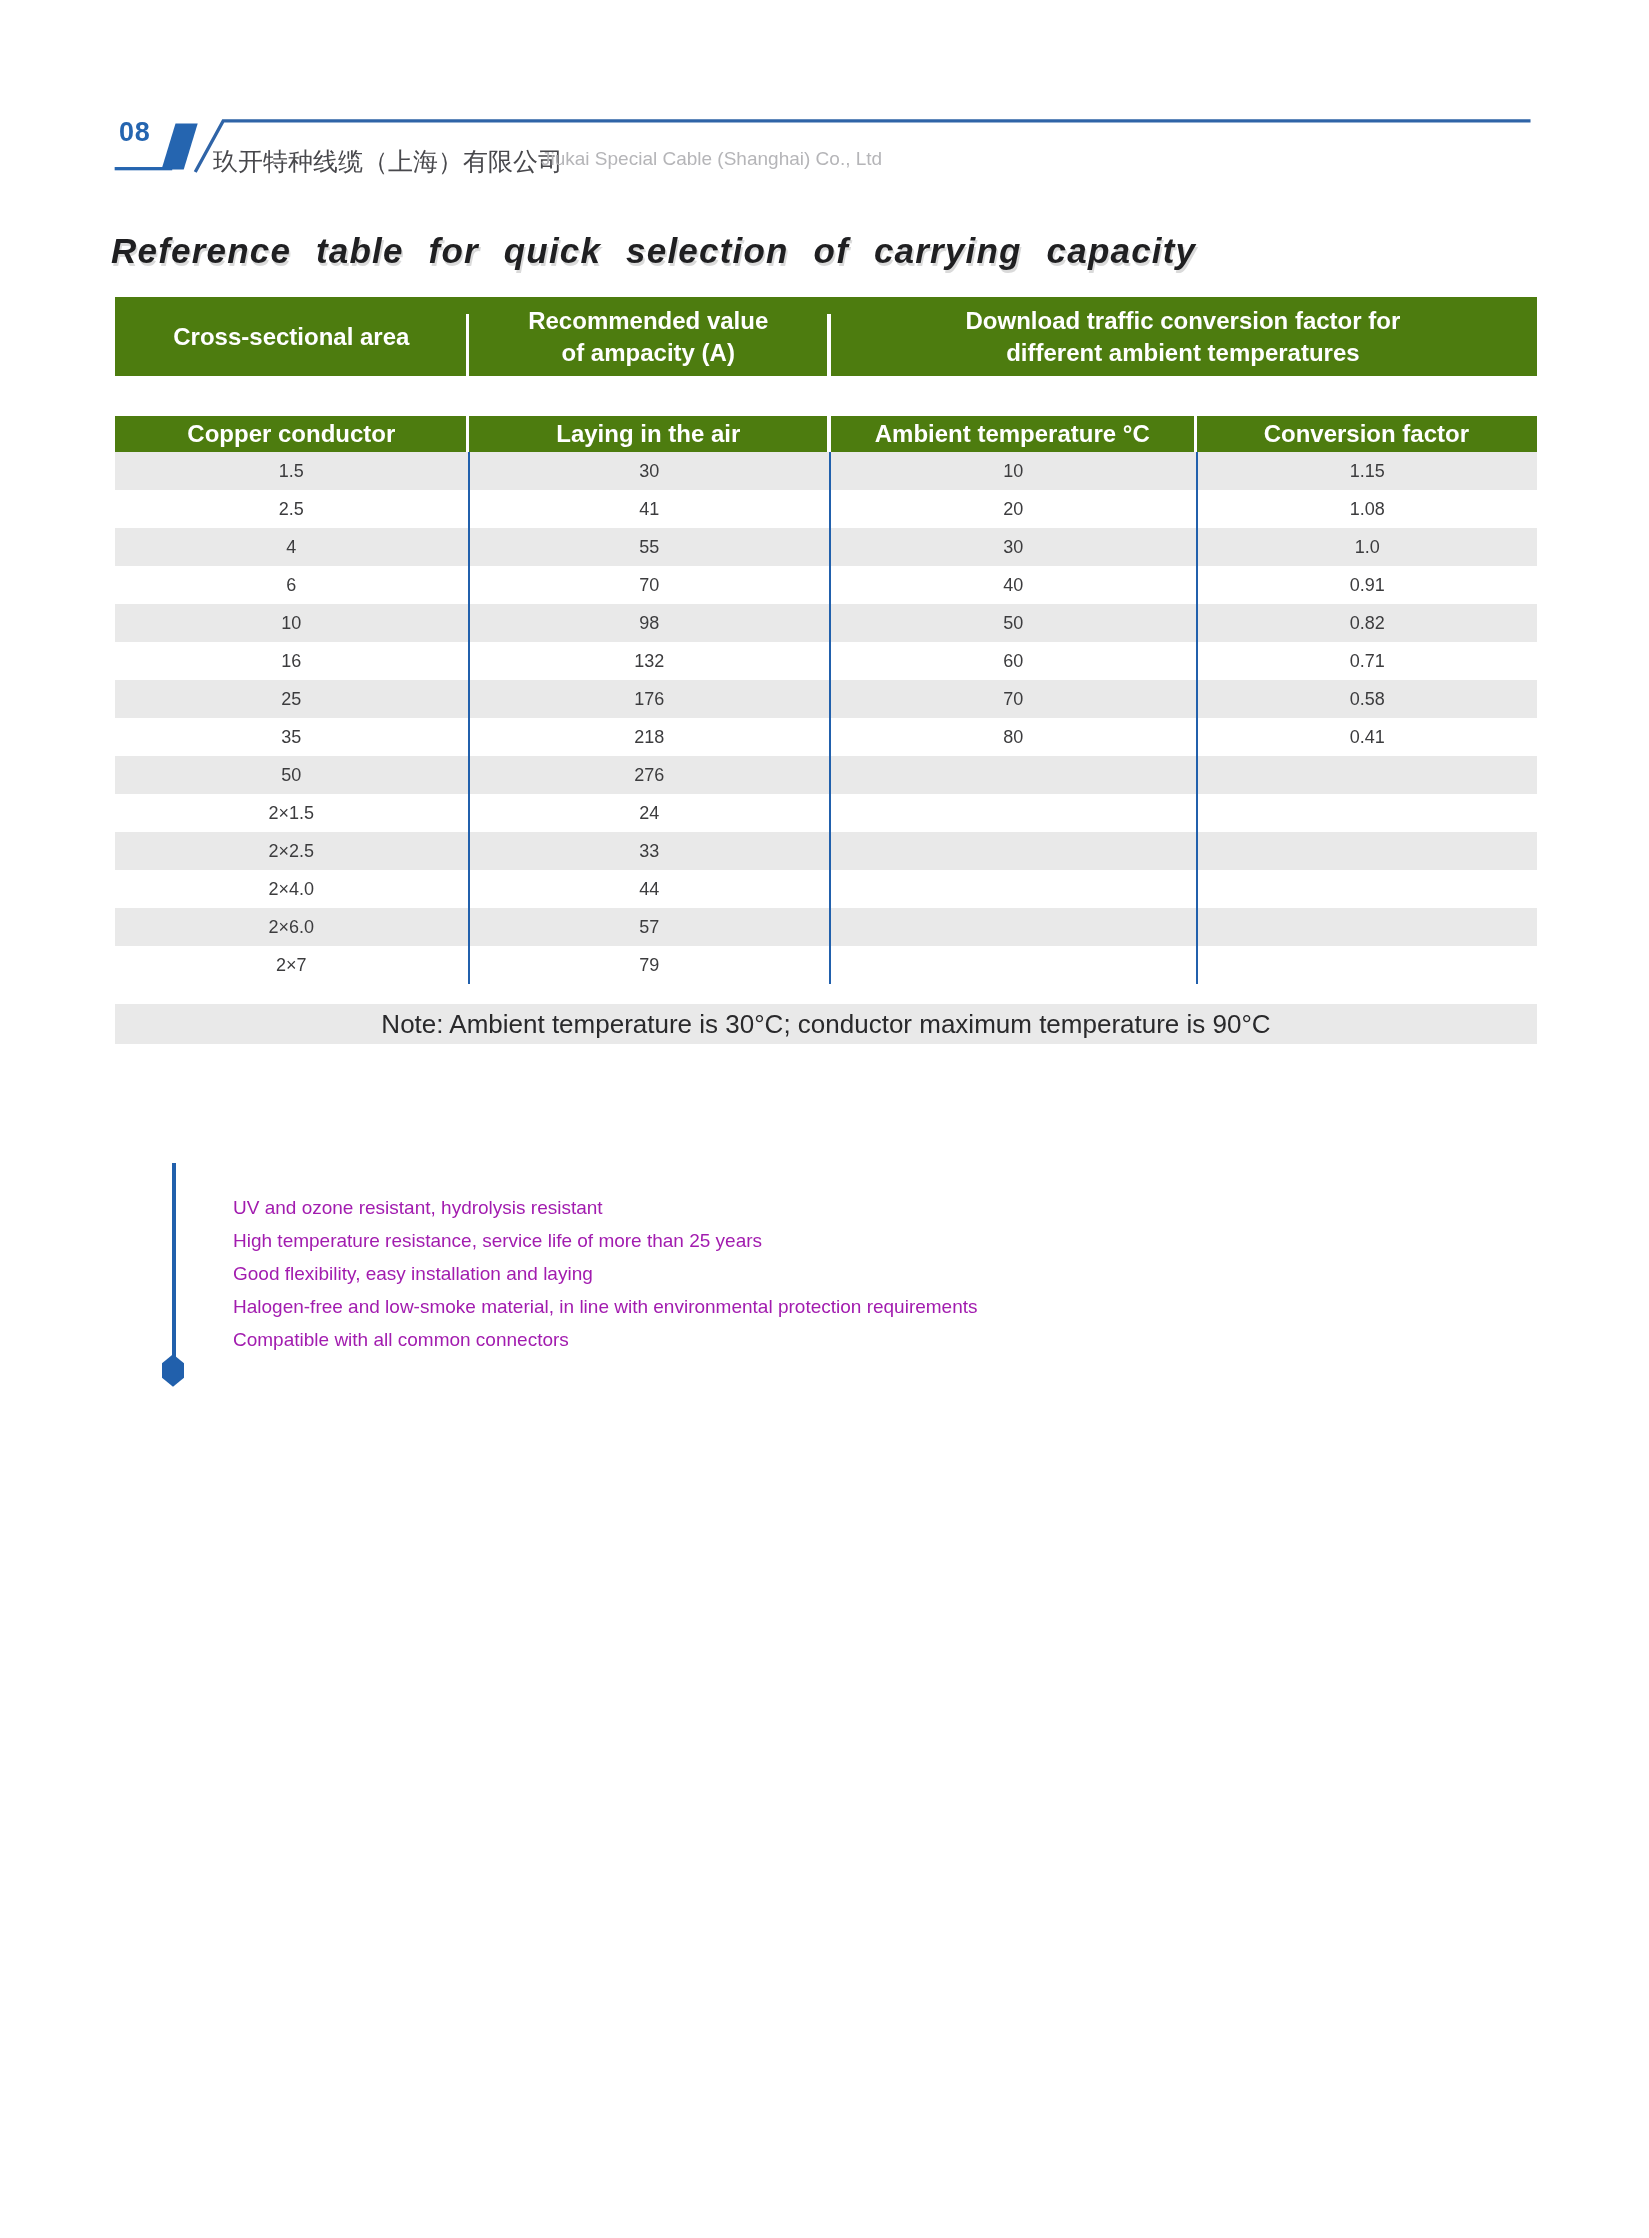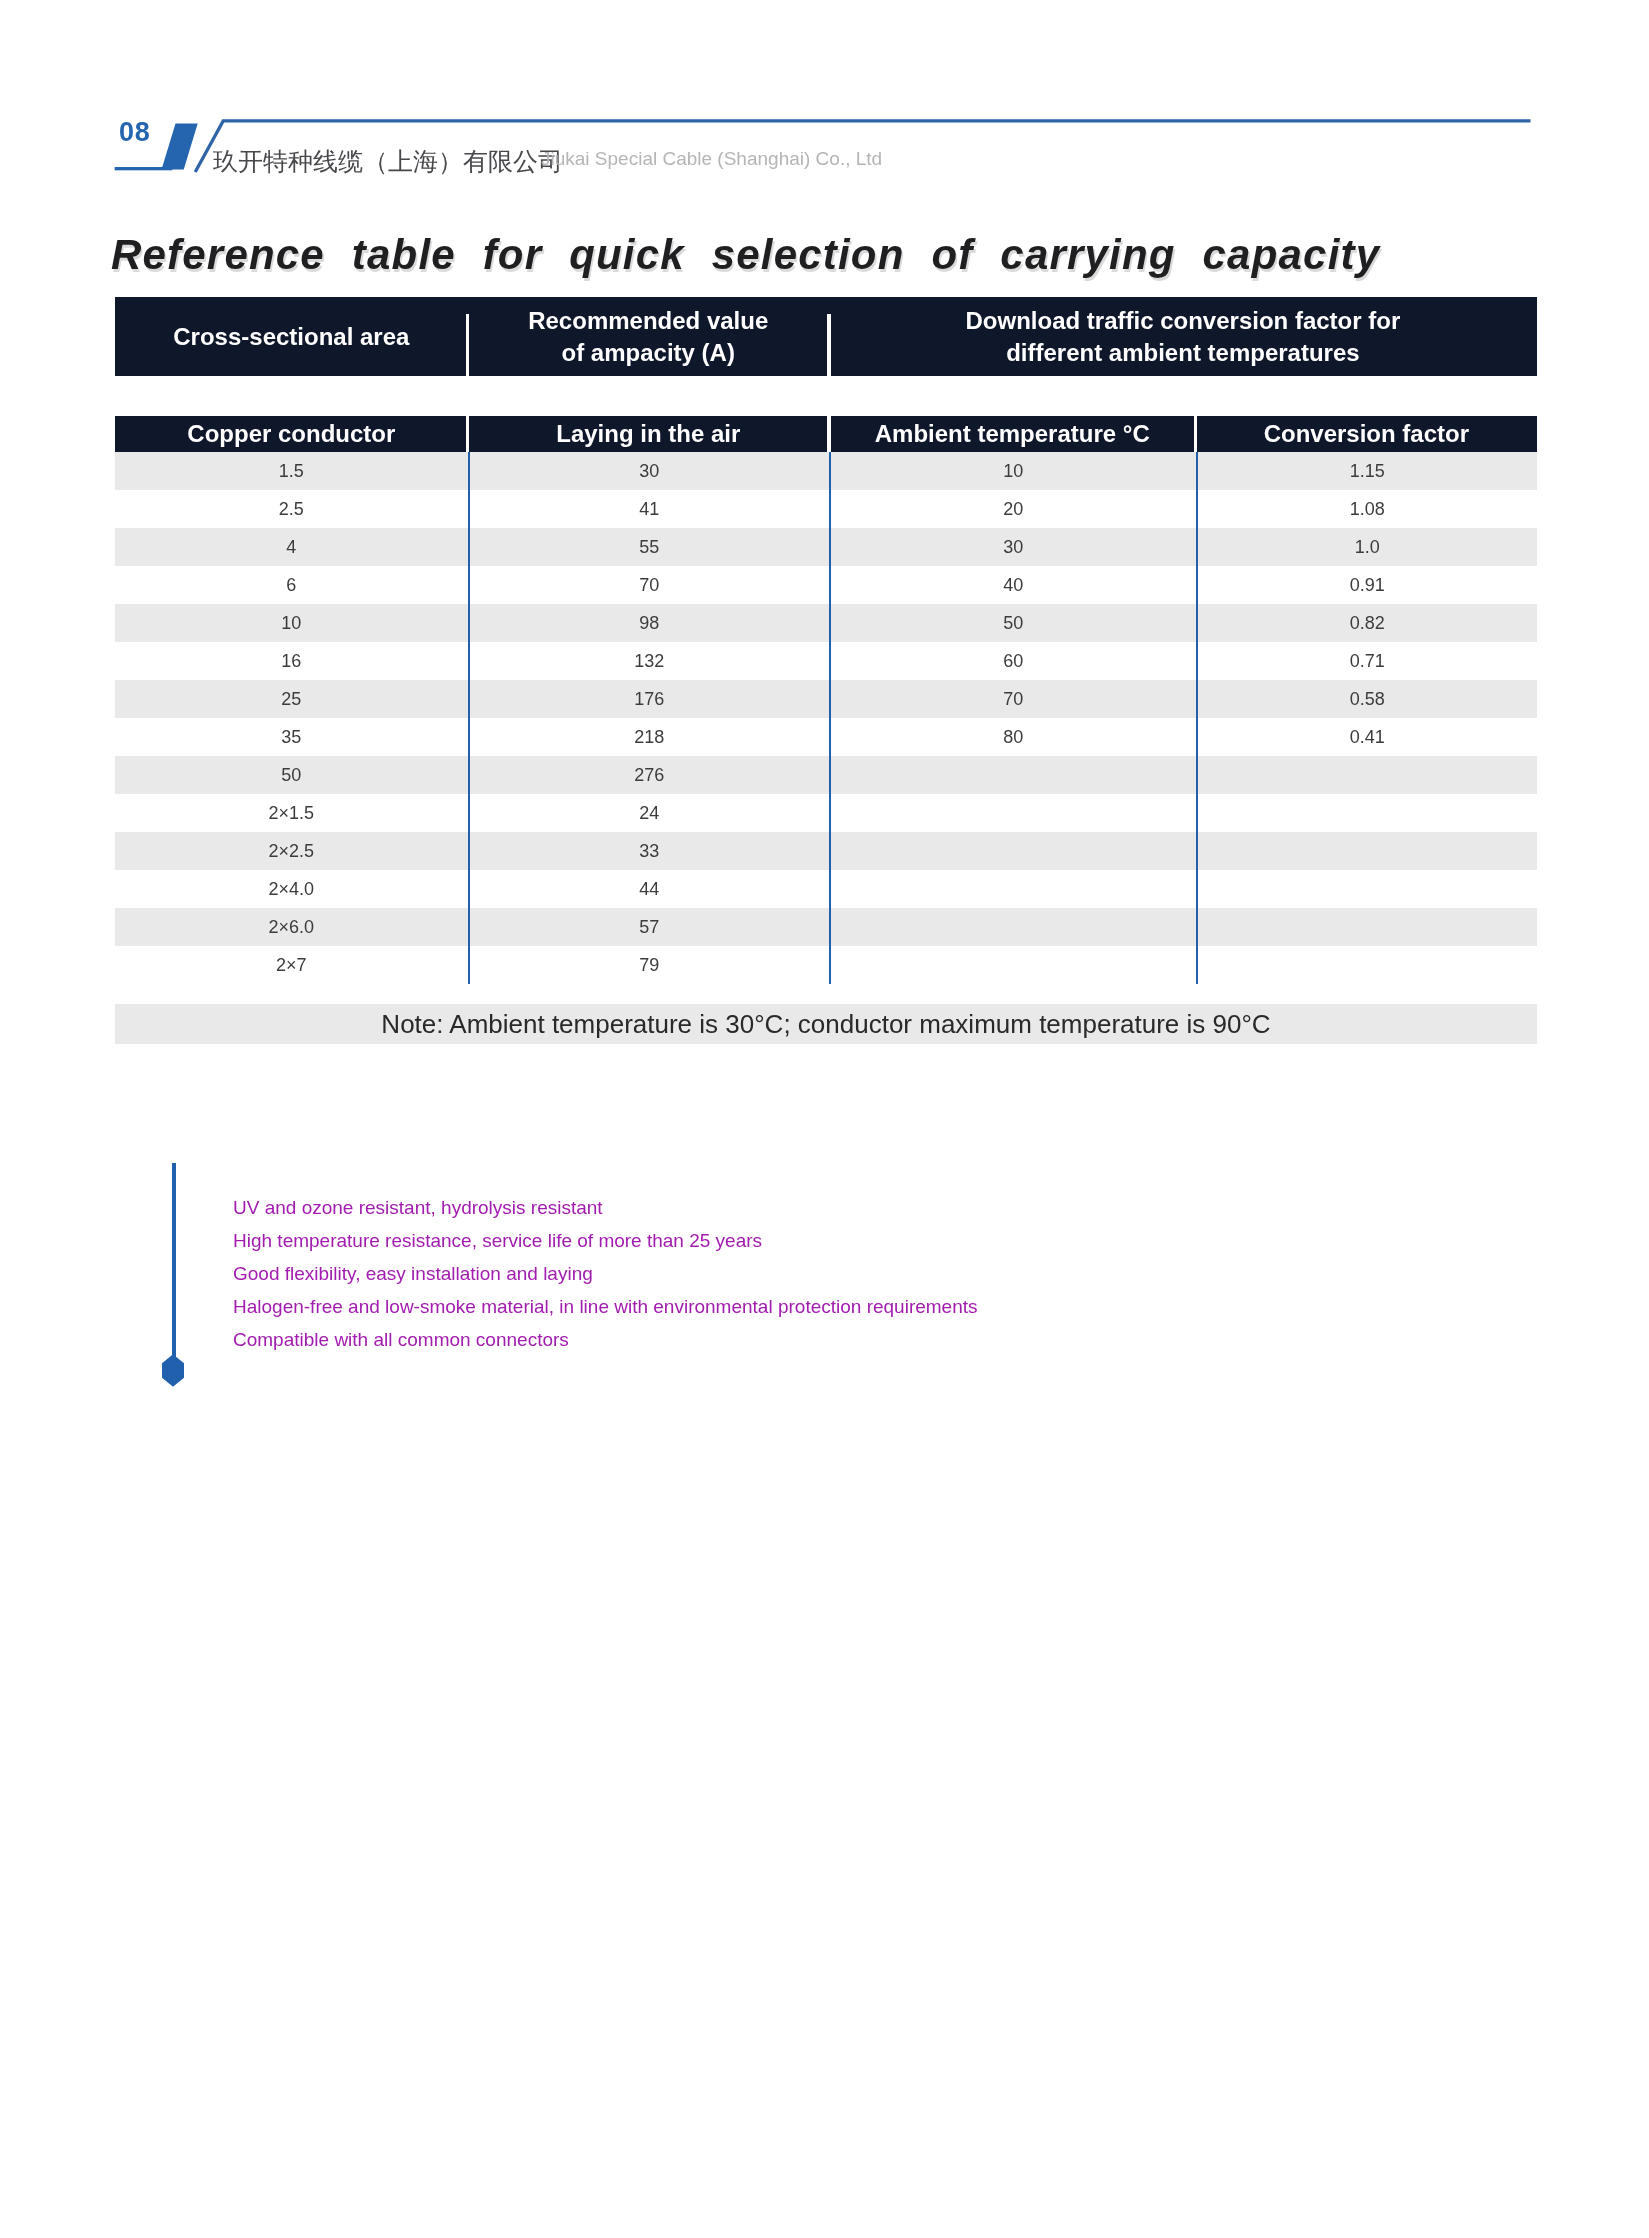--- a/index.html
+++ b/index.html
@@ -7,27 +7,27 @@
   body { width:1650px; height:2239px; position:relative; font-family:"Liberation Sans", sans-serif; }
   .page { position:absolute; inset:0; width:1650px; height:2239px; background:#fff; overflow:hidden; }
 
   
   .hdr-ornament { position:absolute; left:66px; top:107px; }
   .page-num { position:absolute; left:119px; top:117px; font-size:27px; font-weight:bold; color:#2565b0; letter-spacing:0.8px; }
   .company-cn { position:absolute; left:213px; top:145px; font-size:25px; color:#48484c; }
   .company-en { position:absolute; left:541px; top:148px; font-size:19px; color:#b5b5b8; }
 
   
-  .sec-title { position:absolute; left:111px; top:231px; font-size:42px; font-weight:bold; font-style:italic;
+  .sec-title { position:absolute; left:111px; top:231px; font-size:35px; font-weight:bold; font-style:italic;
                letter-spacing:1.2px; word-spacing:14px; color:#1f1f21;
                text-shadow:1.6px 2.5px 0 rgba(150,150,150,0.35); white-space:nowrap; }
 
   
   .cap-table { position:absolute; left:115px; top:297px; width:1422px; }
-  .thead-row { display:flex; background:#0f172a; color:#fff; font-weight:bold; font-size:24px; }
+  .thead-row { display:flex; background:#4d7c0f; color:#fff; font-weight:bold; font-size:24px; }
   .thead-row .hc { position:relative; display:flex; flex-direction:column; justify-content:center; align-items:center;
                    text-align:center; line-height:1.3; }
   .h1 { height:79px; margin-bottom:3.3px; }
   .h2 { height:36px;margin-top:40px; }
   .c1 { width:24.8%; } .c2 { width:25.4%; } .c3 { width:25.8%; } .c4 { width:24%; } .c34 { width:49.8%; }
   .h1 .hc + .hc::before { content:""; position:absolute; left:-1.6px; top:16.5px; bottom:0; width:3.3px; background:#fff; }
   .h2 .hc + .hc::before { content:""; position:absolute; left:-1.6px; top:0; bottom:0; width:3.3px; background:#fff; }
   .tbody .tr { display:flex; height:38px; font-size:18px; color:#3c3c3e; background:#fff; }
   .tbody .tr:nth-child(odd) { background:#e9e9e9; }
   .tbody .td { display:flex; align-items:center; justify-content:center; }

